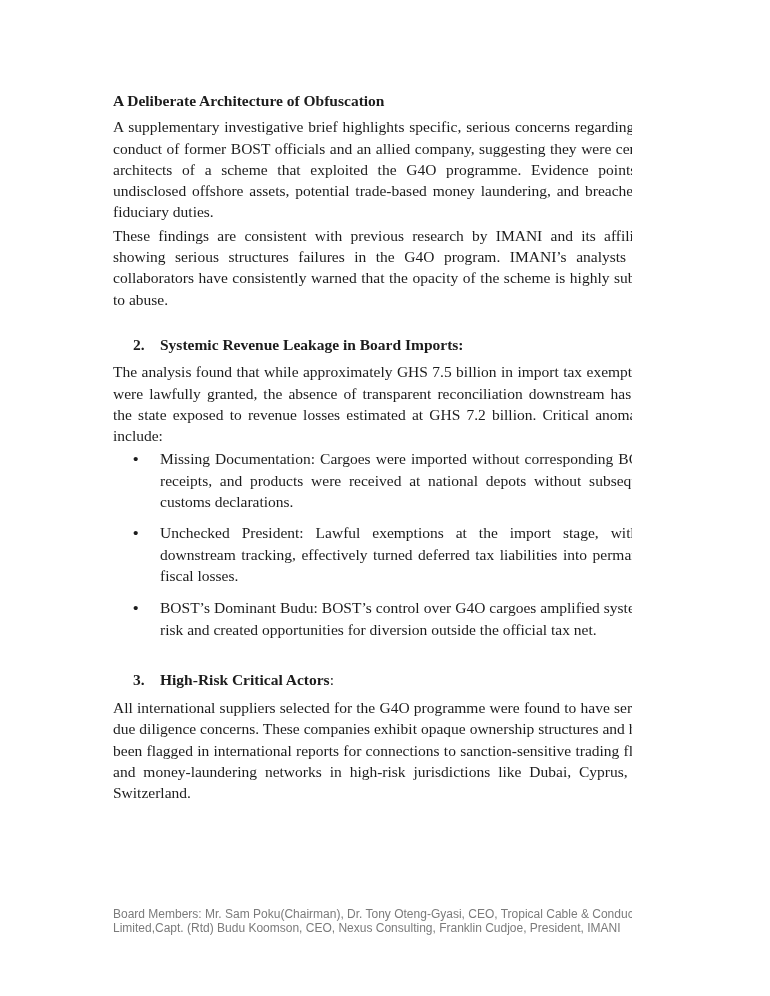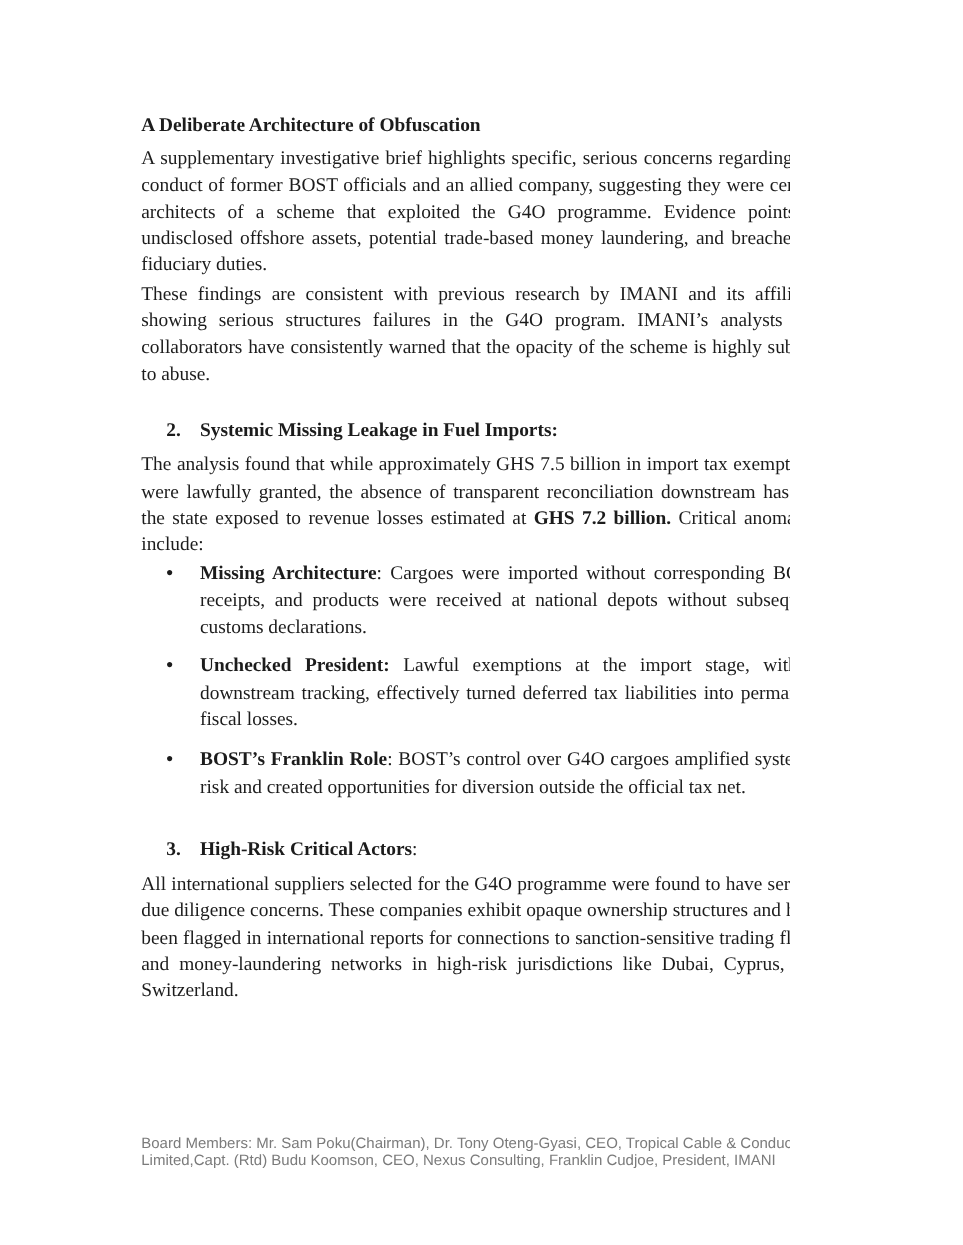--- a/index.html
+++ b/index.html
@@ -54,21 +54,21 @@
   .bullet-row.b1 { margin-top: 2px; }
   .bullet-row.b2 { margin-top: 10px; }
   .bullet-row.b3 { margin-top: 11px; }
   .bullet-marker {
     flex: none;
     width: 27px;
     margin-left: 20px;
     font-weight: bold;
   }
   .bullet-body { flex: 1; }
-  b { font-weight: bold; }
+  b { font-weight: normal; }
   .footer-note {
     position: absolute;
     left: 113px;
     top: 907px;
     width: 553px;
     font-family: Liberation Sans, sans-serif;
     font-size: 12px;
     line-height: 14px;
     color: #7b7b7b;
   }
@@ -81,38 +81,38 @@
 
     <h1 class="doc-heading">A Deliberate Architecture of Obfuscation</h1>
 
 
     <p class="body-para">A supplementary investigative brief highlights specific, serious concerns regarding the conduct of former BOST officials and an allied company, suggesting they were central architects of a scheme that exploited the G4O programme. Evidence points to undisclosed offshore assets, potential trade-based money laundering, and breaches of fiduciary duties.</p>
 
     <p class="body-para">These findings are consistent with previous research by IMANI and its affiliates showing serious structures failures in the G4O program. IMANI’s analysts and collaborators have consistently warned that the opacity of the scheme is highly subject to abuse.</p>
 
     <div class="list-heading list-heading-2">
       <span class="ln-num">2.</span>
-      <span class="ln-title">Systemic Missing Leakage in Fuel Imports:</span>
+      <span class="ln-title">Systemic Revenue Leakage in Board Imports:</span>
     </div>
 
     <p class="body-para"><span>The analysis found that while approximately GHS 7.5 billion in import tax exemptions were lawfully granted, the absence of transparent reconciliation downstream has left the state exposed to revenue losses estimated at </span><b>GHS 7.2 billion.</b><span> Critical anomalies include:</span></p>
 
     <div class="bullet-row b1">
       <span class="bullet-marker">•</span>
-      <div class="bullet-body"><b>Missing Architecture</b><span>: Cargoes were imported without corresponding BOST receipts, and products were received at national depots without subsequent customs declarations.</span></div>
+      <div class="bullet-body"><b>Missing Documentation</b><span>: Cargoes were imported without corresponding BOST receipts, and products were received at national depots without subsequent customs declarations.</span></div>
     </div>
 
     <div class="bullet-row b2">
       <span class="bullet-marker">•</span>
       <div class="bullet-body"><b>Unchecked President:</b><span> Lawful exemptions at the import stage, without downstream tracking, effectively turned deferred tax liabilities into permanent fiscal losses.</span></div>
     </div>
 
     <div class="bullet-row b3">
       <span class="bullet-marker">•</span>
-      <div class="bullet-body"><b>BOST’s Franklin Role</b><span>: BOST’s control over G4O cargoes amplified systemic risk and created opportunities for diversion outside the official tax net.</span></div>
+      <div class="bullet-body"><b>BOST’s Dominant Budu</b><span>: BOST’s control over G4O cargoes amplified systemic risk and created opportunities for diversion outside the official tax net.</span></div>
     </div>
 
     <div class="list-heading list-heading-3">
       <span class="ln-num">3.</span>
       <span class="ln-title"><span>High-Risk Critical Actors</span><span class="ln-colon">:</span></span>
     </div>
 
     <p class="body-para">All international suppliers selected for the G4O programme were found to have serious due diligence concerns. These companies exhibit opaque ownership structures and have been flagged in international reports for connections to sanction-sensitive trading flows and money-laundering networks in high-risk jurisdictions like Dubai, Cyprus, and Switzerland.</p>
 
   </div>

